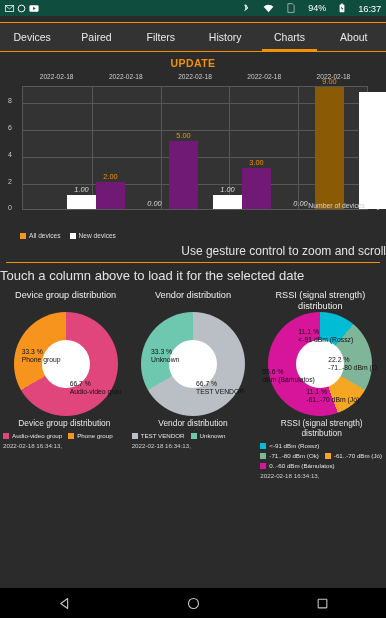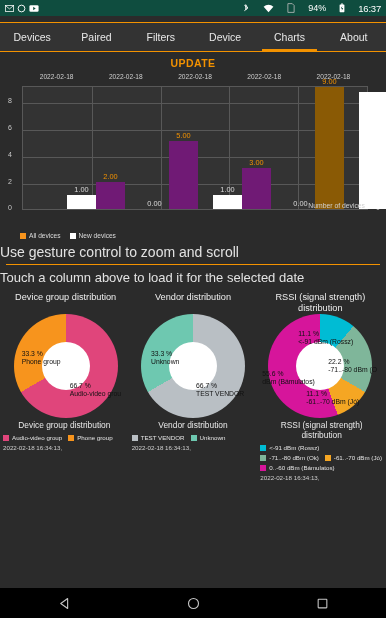--- a/index.html
+++ b/index.html
@@ -59,27 +59,27 @@
   .ylab.l { left: 6px; } .ylab.r { right: 4px; }
   .bars { position: absolute; left:0; right:0; bottom:0; top:0; display:flex; }
   .group { flex:1; display:flex; align-items:flex-end; justify-content:center; gap:15px; position:relative; }
   .bar { width: 29px; position: relative; }
   .bar.all { background: #701a75; }
   .bar.all.hl { background: #8a5a05; }
   .bar.new { background: #ffffff; }
   .bar .vlab { position:absolute; top:-10px; left:50%; transform: translateX(-50%);
     font-size: 7.4px; white-space: nowrap; }
   .bar.all .vlab { color: #f39200; }
-  .bar.new .vlab { color: #d9d9d9; }
+  .bar.new .vlab { color: #d9d9d9; font-style: italic; }
   .axisname { position:absolute; right: 19px; bottom: 21px; font-size: 6.8px; color: #d2d2d2; }
   .blegend { display: flex; align-items: center; gap: 4px; padding: 2px 0 0 20px; }
   .blegend .itm { display:flex; align-items:center; gap:3px; font-size: 6.6px; color:#dcdcdc; margin-right:5px;}
   .sw { width: 6px; height: 6px; display:inline-block; }
 
-  .gesture { text-align:left; font-size: 14px; color: #e2e2e2; padding: 5px 0 4px; }
+  .gesture { text-align:right; font-size: 12px; color: #e2e2e2; padding: 5px 0 4px; }
   .divider { height: 1px; background: #f39200; margin: 0 6px; }
   .touchhint { font-size: 13px; color: #e2e2e2; padding: 5px 0 2px; }
 
   
   .donutrow { display:flex; padding: 3px 2px 0; }
   .dcell { flex: 1; display:flex; flex-direction: column; align-items:center; }
   .dtitle { font-size: 9.2px; color: #ededed; text-align:center; line-height: 11px; height: 24px; padding-top:2px; }
   .donut { width: 104px; height: 104px; border-radius: 50%; position: relative; }
   .donut .hole { position:absolute; left:50%; top:50%; transform: translate(-50%,-50%);
     width: 48px; height: 48px; border-radius:50%; background:#ffffff; }
@@ -143,21 +143,21 @@
       <div class="tab">
           <span>Devices</span>
         </div>
       <div class="tab">
           <span>Paired</span>
         </div>
       <div class="tab">
           <span>Filters</span>
         </div>
       <div class="tab">
-          <span>Device</span>
+          <span>History</span>
         </div>
       <div class="tab active">
           <span>Charts</span>
         </div>
       <div class="tab">
           <span>About</span>
         </div>
     </div>
   </div>
 

